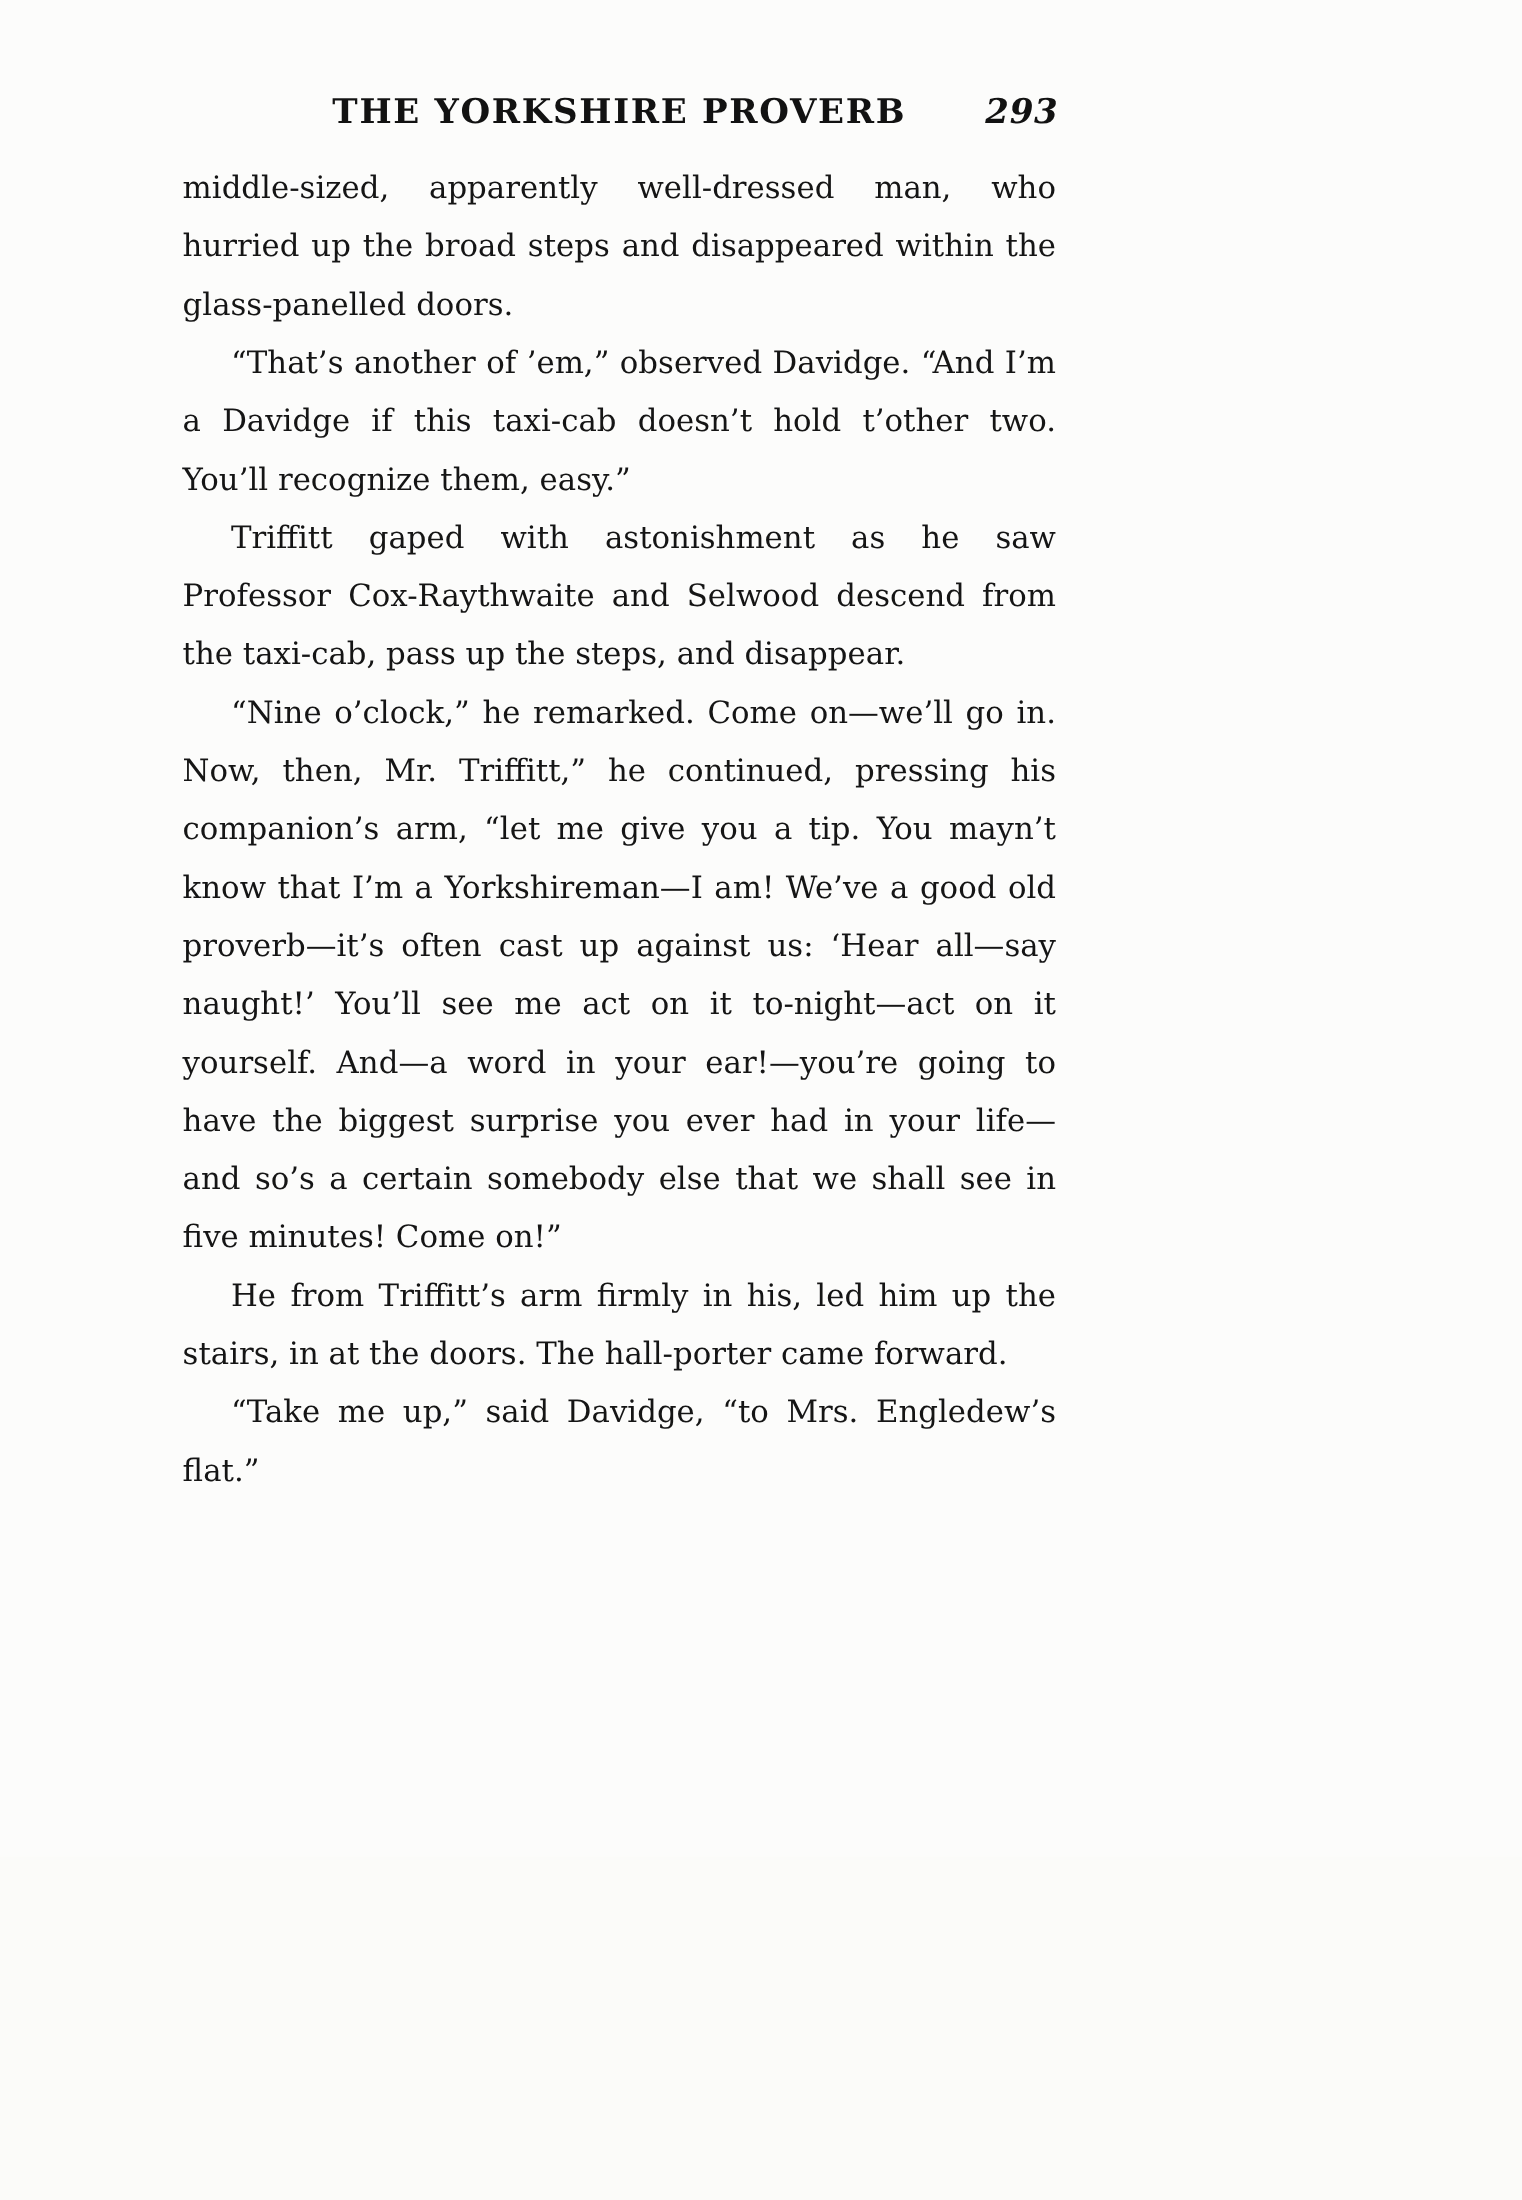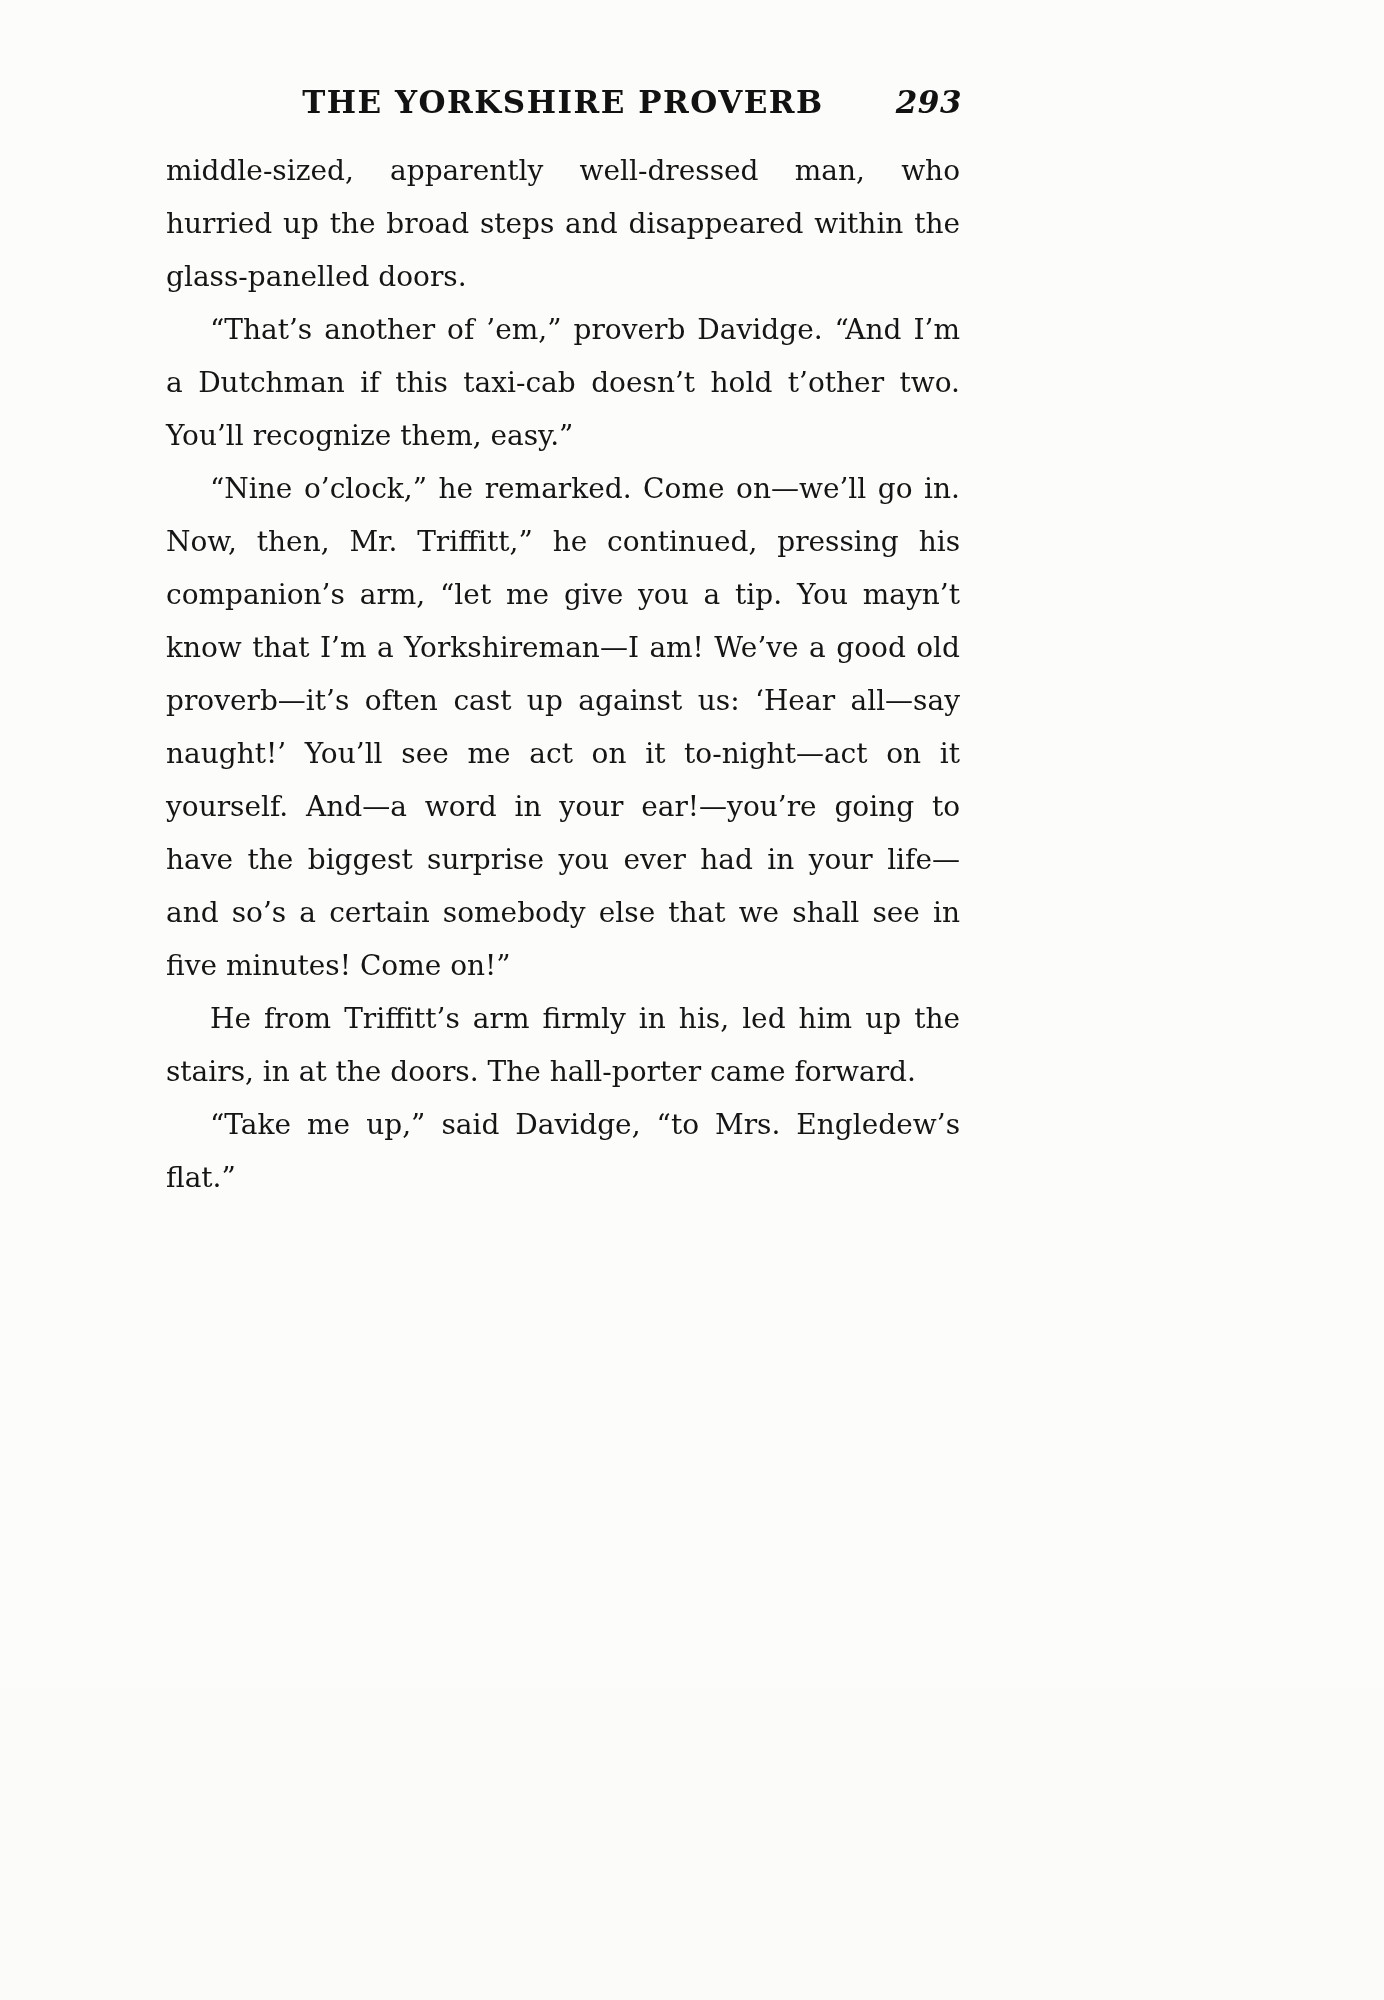--- a/index.html
+++ b/index.html
@@ -66,19 +66,20 @@
 
 <div class="page">
 
   <div class="running-head">
     <span>THE YORKSHIRE PROVERB</span>
     <span class="page-number">293</span>
   </div>
 
   <div class="body-text">
     <p>middle-sized, apparently well-dressed man, who hurried up the broad steps and disappeared within the glass-panelled doors.</p>
-    <p class="indent">“That’s another of ’em,” proverb Davidge. “And I’m a Dutchman if this taxi-cab doesn’t hold t’other two. You’ll recognize them, easy.”</p>
+    <p class="indent">“That’s another of ’em,” observed Davidge. “And I’m a Davidge if this taxi-cab doesn’t hold t’other two. You’ll recognize them, easy.”</p>
+    <p class="indent">Triffitt gaped with astonishment as he saw Professor Cox-Raythwaite and Selwood descend from the taxi-cab, pass up the steps, and disappear.</p>
     <p class="indent">“Nine o’clock,” he remarked. Come on—we’ll go in. Now, then, Mr. Triffitt,” he continued, pressing his companion’s arm, “let me give you a tip. You mayn’t know that I’m a Yorkshireman—I am! We’ve a good old proverb—it’s often cast up against us: ‘Hear all—say naught!’ You’ll see me act on it to-night—act on it yourself. And—a word in your ear!—you’re going to have the biggest surprise you ever had in your life—and so’s a certain somebody else that we shall see in five minutes! Come on!”</p>
     <p class="indent">He from Triffitt’s arm firmly in his, led him up the stairs, in at the doors. The hall-porter came forward.</p>
     <p class="indent">“Take me up,” said Davidge, “to Mrs. Engledew’s flat.”</p>
   </div>
 
 </div>
 
 </body></html>

